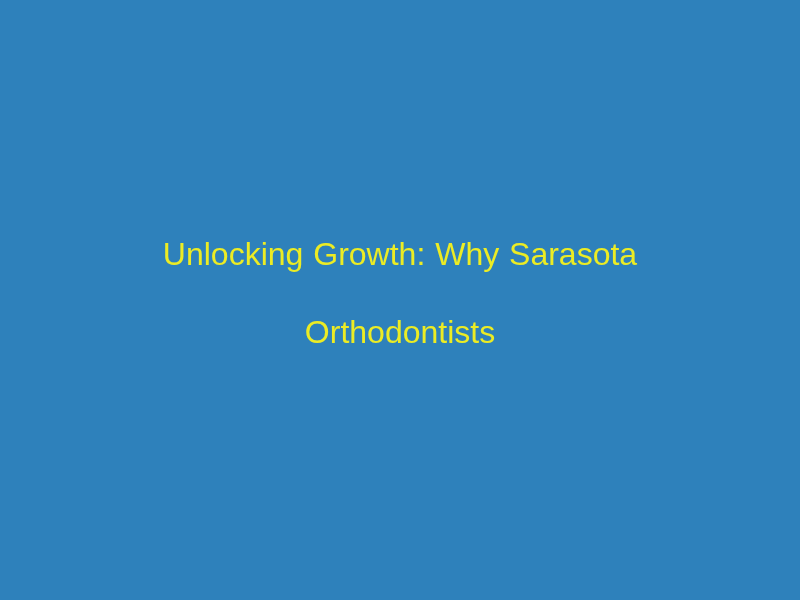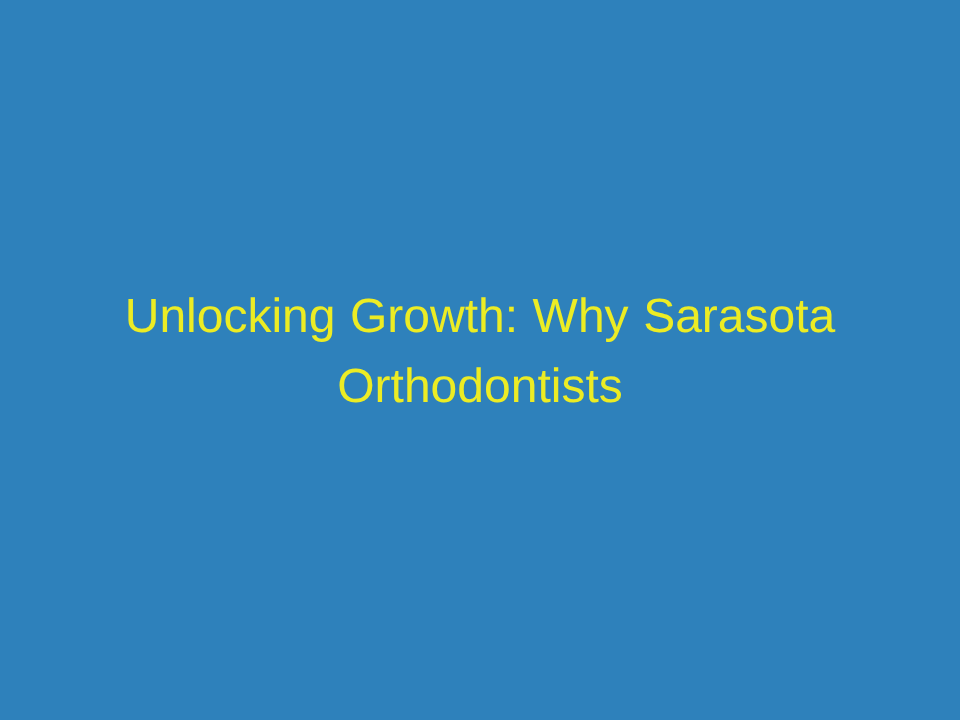--- a/index.html
+++ b/index.html
@@ -33,23 +33,23 @@
     text-align: center;
     
     transform: translateY(-7px);
   }
 
   .headline-text {
     display: block;
     margin: 0;
     padding: 0;
     font-family: "Liberation Sans", sans-serif;
-    font-size: 40px;
+    font-size: 32px;
     font-weight: 400;
-    line-height: 58px;
+    line-height: 78px;
     letter-spacing: 0px;
     color: #ecec24;
     white-space: normal;
     word-spacing: 1px;
   }
 </style>
 </head>
 <body>
 
 <div id="banner-slide" style="background: rgb(46, 129, 187);">

